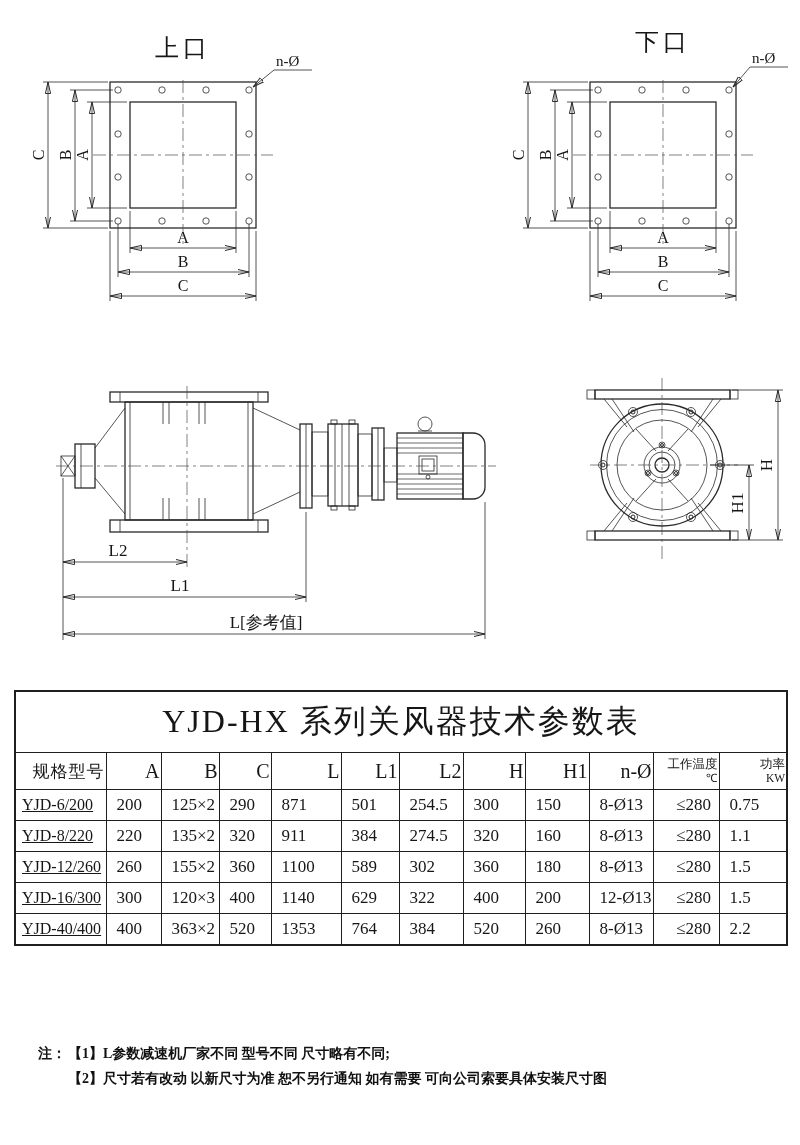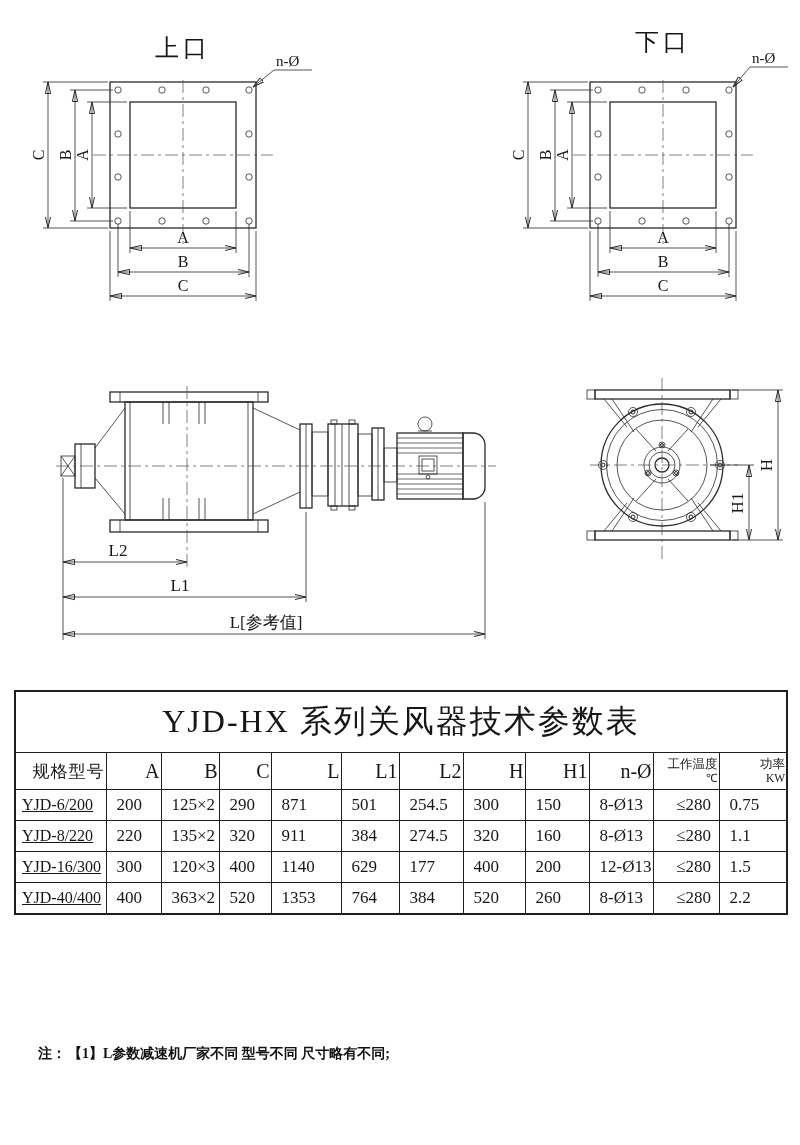--- a/index.html
+++ b/index.html
@@ -401,27 +401,41 @@
     <td>911</td>
     <td>384</td>
     <td>274.5</td>
     <td>320</td>
     <td>160</td>
     <td>8-Ø13</td>
     <td class="temp">≤280</td>
     <td>1.1</td>
   </tr>
   <tr class="row-data">
+    <td class="model">YJD-12/260</td>
+    <td>260</td>
+    <td>155×2</td>
+    <td>360</td>
+    <td>1100</td>
+    <td>589</td>
+    <td>302</td>
+    <td>360</td>
+    <td>180</td>
+    <td>8-Ø13</td>
+    <td class="temp">≤280</td>
+    <td>1.5</td>
+  </tr>
+  <tr class="row-data">
     <td class="model">YJD-16/300</td>
     <td>300</td>
     <td>120×3</td>
     <td>400</td>
     <td>1140</td>
     <td>629</td>
-    <td>177</td>
+    <td>322</td>
     <td>400</td>
     <td>200</td>
     <td>12-Ø13</td>
     <td class="temp">≤280</td>
     <td>1.5</td>
   </tr>
   <tr class="row-data">
     <td class="model">YJD-40/400</td>
     <td>400</td>
     <td>363×2</td>
@@ -436,13 +450,16 @@
     <td>2.2</td>
   </tr>
 </tbody>
   </table>
 
 <div class="notes">
   <div class="line">
     <span class="lbl">注：</span>
     <span>【1】L参数减速机厂家不同 型号不同 尺寸略有不同;</span>
   </div>
+  <div class="line">
+    <span class="ind">【2】尺寸若有改动 以新尺寸为准 恕不另行通知 如有需要 可向公司索要具体安装尺寸图</span>
+  </div>
 </div>
 
 </body></html>

